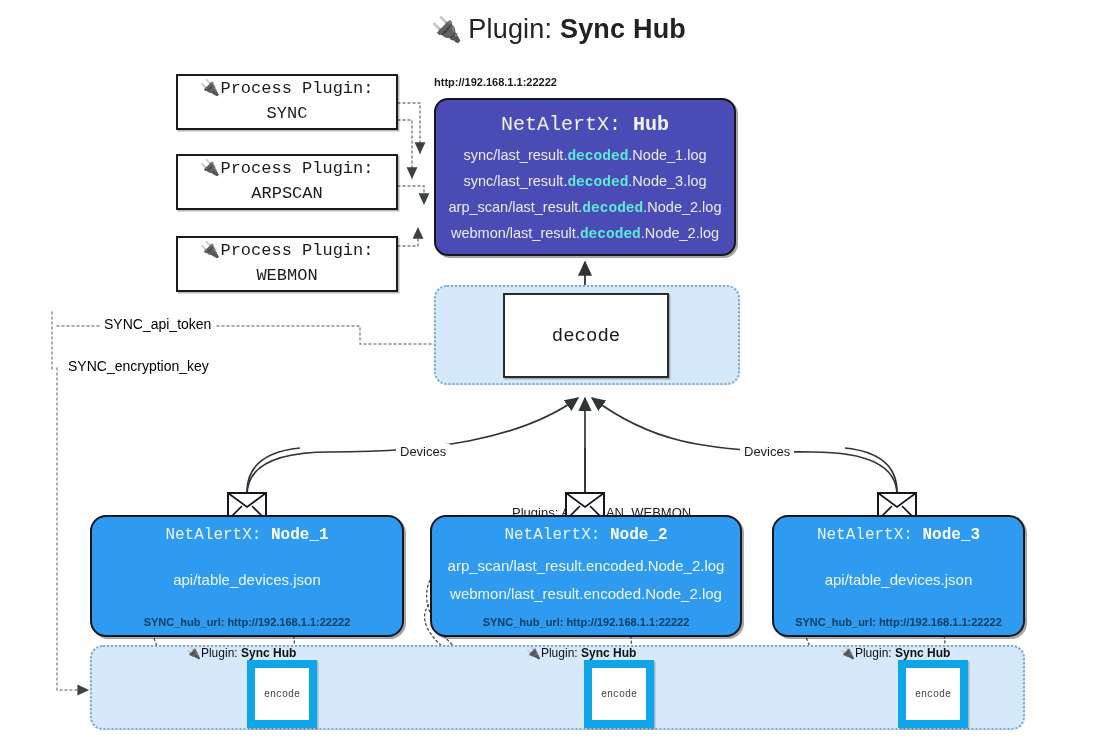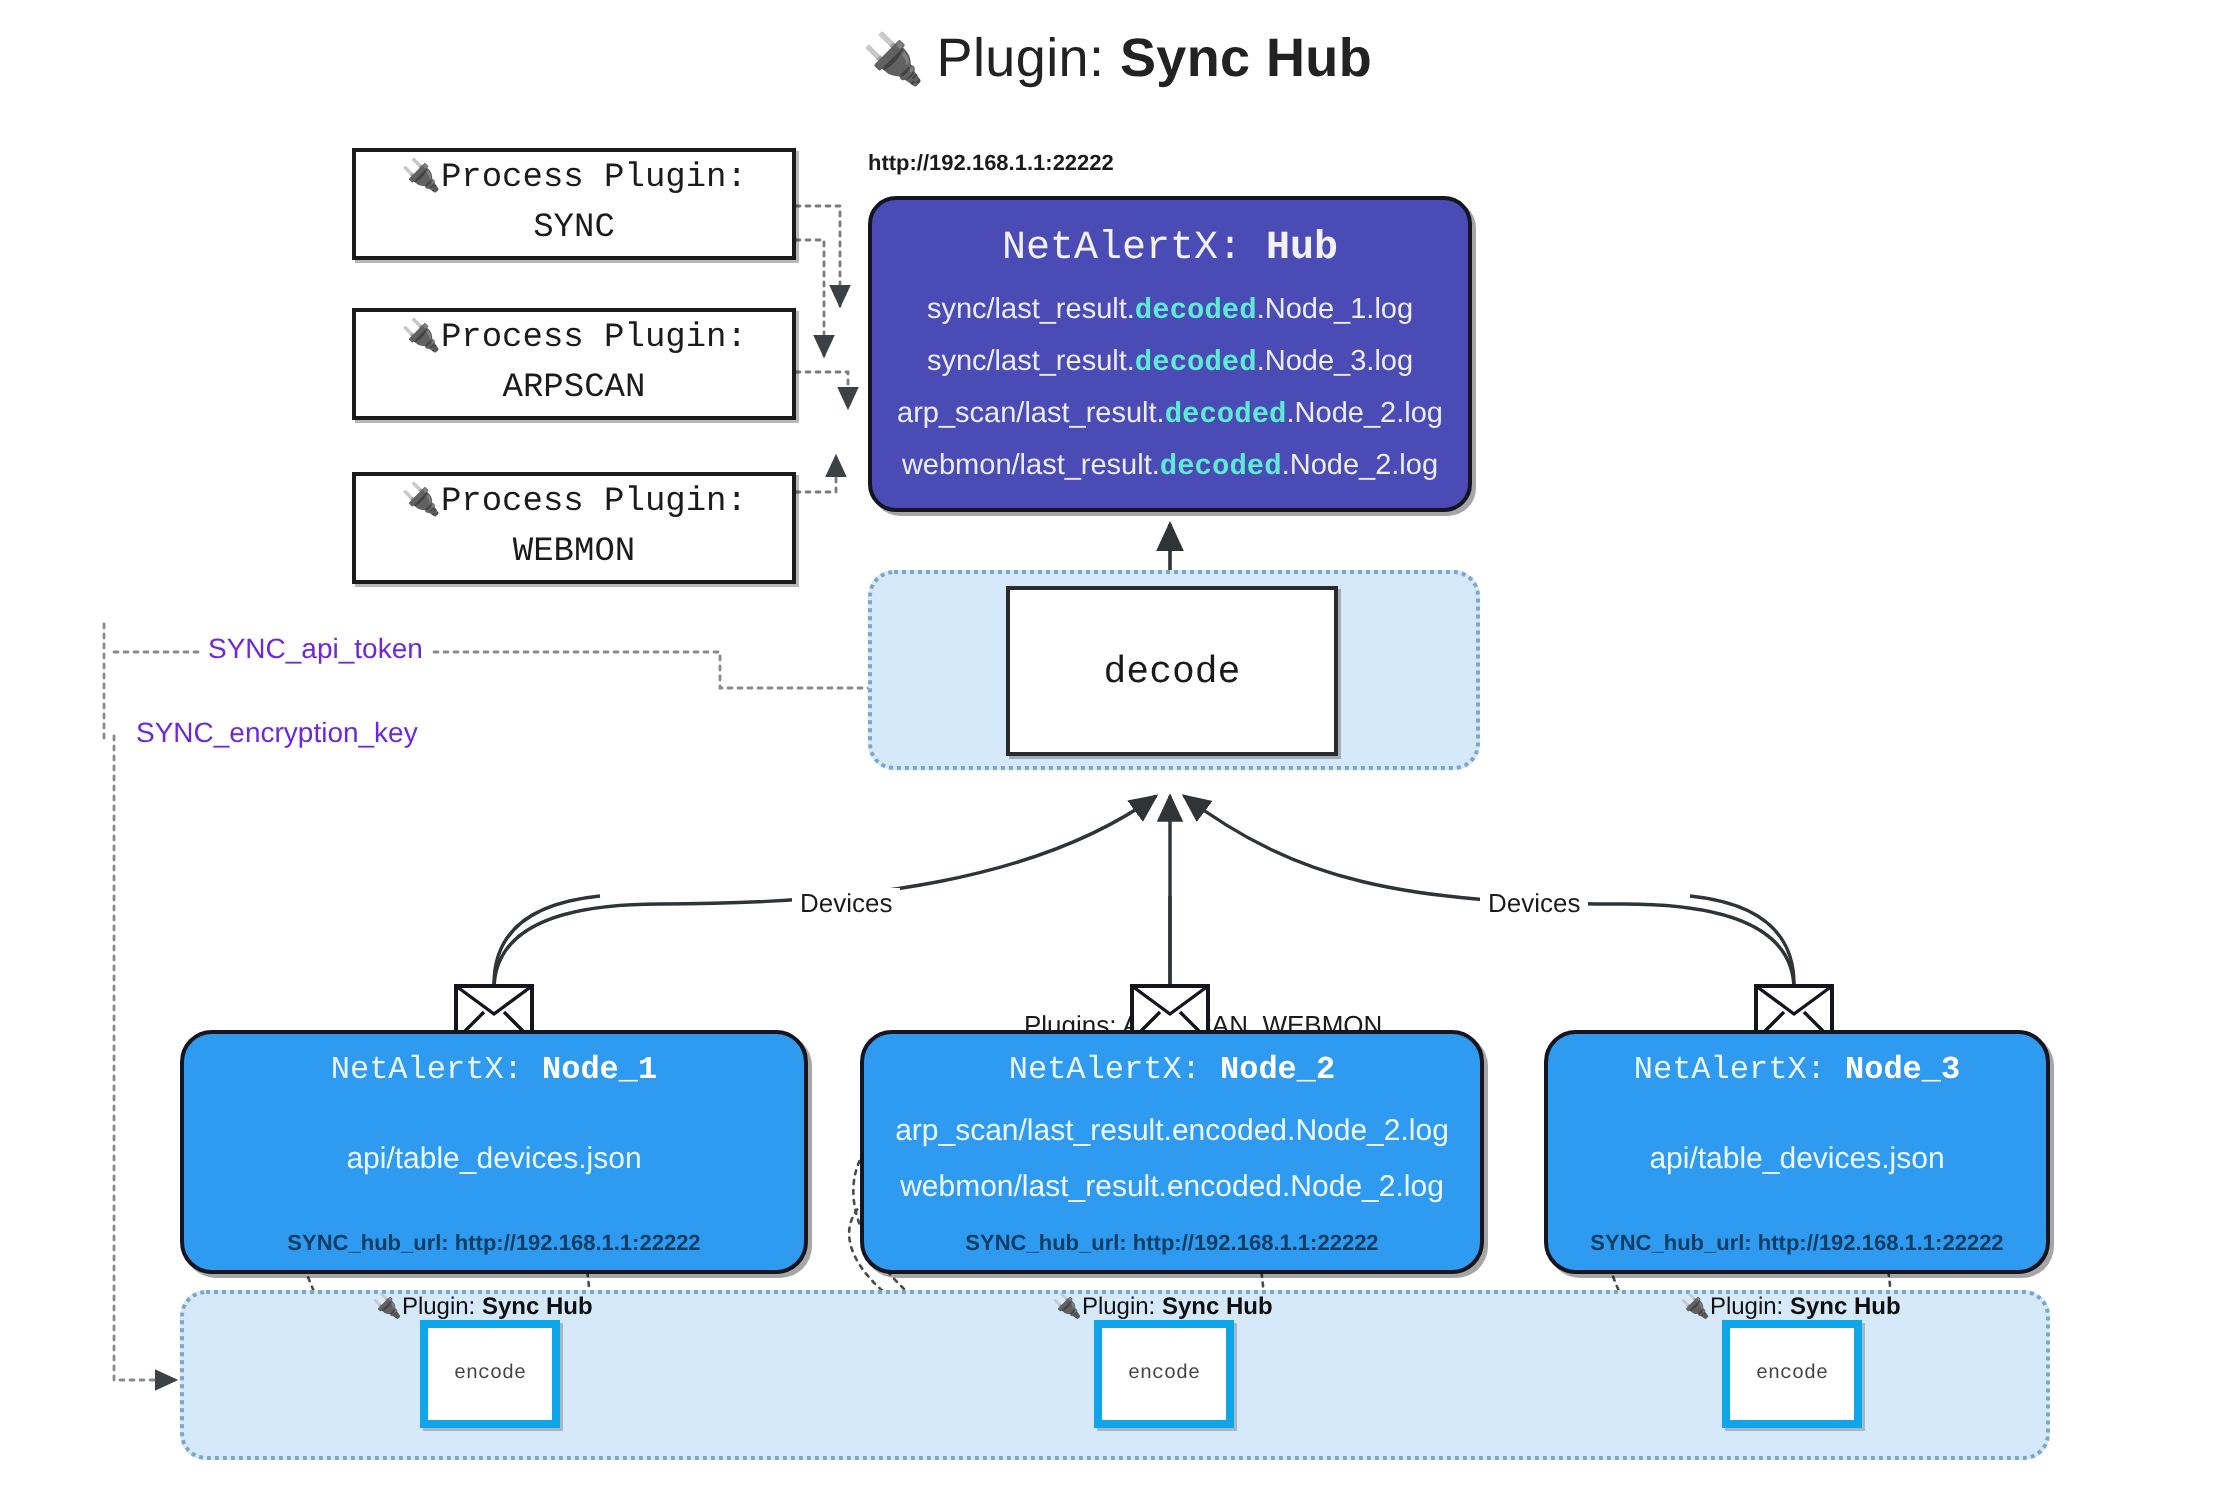--- a/index.html
+++ b/index.html
@@ -88,39 +88,40 @@
 
   
   .envelope{width:40px;height:29px;}
 
   
   #plugin-strip{
     left:90px;top:645px;width:935px;height:85px;
     background:#d6e9fb;border:2px dotted #7aa7cc;border-radius:13px;
   }
   .encbox{
-    width:70px;height:54px;background:#fff;border:4px solid #0ea5e9;
+    width:70px;height:68px;background:#fff;border:8px solid #0ea5e9;
     display:flex;align-items:center;justify-content:center;
     font-family:"Liberation Mono","DejaVu Sans Mono",monospace;
     font-size:10px;color:#444;
     box-shadow:1.5px 1.5px 0 rgba(0,0,0,.22);
+    margin-left:37px;
   }
   .pluglabel{
     font-size:12px;color:#101010;white-space:nowrap;
   }
   .pluglabel b{font-weight:700;}
   .pluglabel .plug{font-size:12px;}
 
   
   .edgelabel{
     font-size:13px;color:#1b1b1b;background:#ffffff;
     padding:0 4px;white-space:nowrap;
   }
   .keylabel{
-    font-size:14px;color:#6d28d9;background:#ffffff;
+    font-size:14px;color:#000000;background:#ffffff;
     padding:0 4px;white-space:nowrap;
   }
 </style>
 </head>
 <body>
 
 <div id="stage">
 
   <svg class="edges" viewBox="0 0 1117 754">
     <defs>

